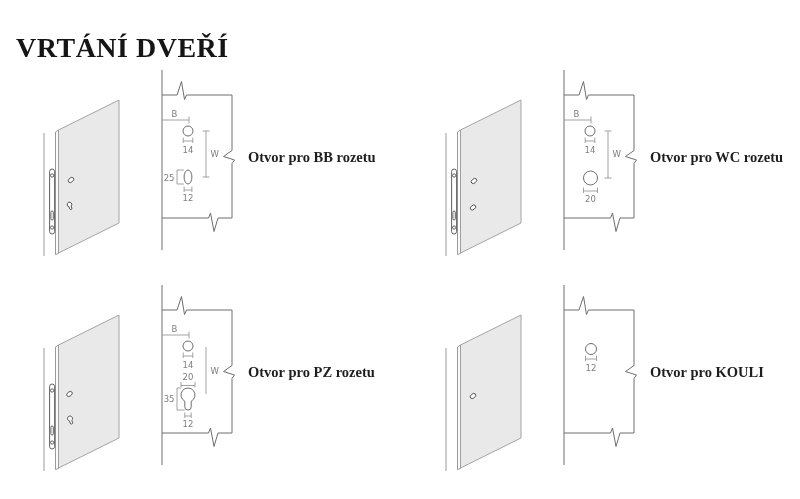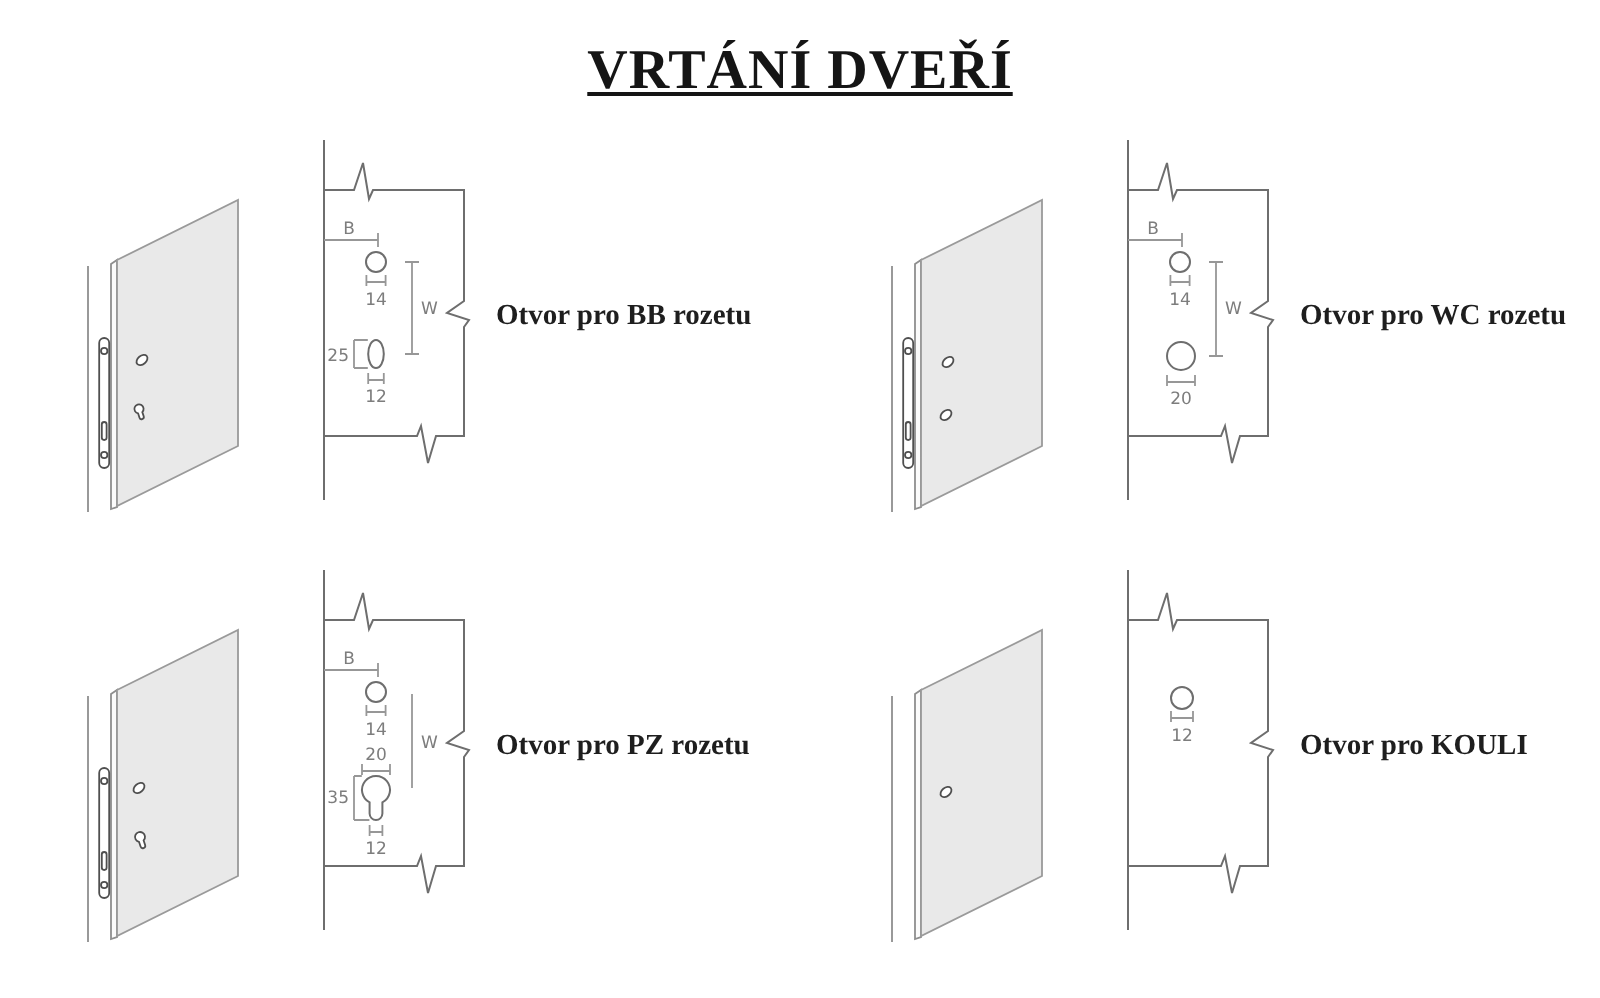--- a/index.html
+++ b/index.html
@@ -5,26 +5,24 @@
   html, body { margin: 0; padding: 0; background: #ffffff; }
   body {
     width: 800px; height: 499px;
     position: relative;
     overflow: hidden;
     font-family: "Liberation Serif", serif;
   }
   .page-title {
     position: absolute;
     top: 16px; left: 0; right: 0;
-    margin: 4px;
-    text-align: center;
+    margin: 16px;
     font: 700 28px "Liberation Serif", serif;
     letter-spacing: 0.5px;
     color: #151515;
-    text-decoration: underline;
   }
   svg.panel { position: absolute; overflow: visible; }
   #panel-bb    { left: 10px;  top: 68px;  }
   #panel-wc    { left: 412px; top: 68px;  }
   #panel-pz    { left: 10px;  top: 283px; }
   #panel-kouli { left: 412px; top: 283px; }
 
   
   .ln  { stroke: #6e6e6e; fill: none; stroke-width: 1;   stroke-linejoin: miter; }
   .dln { stroke: #979797; fill: none; stroke-width: 0.9; }

